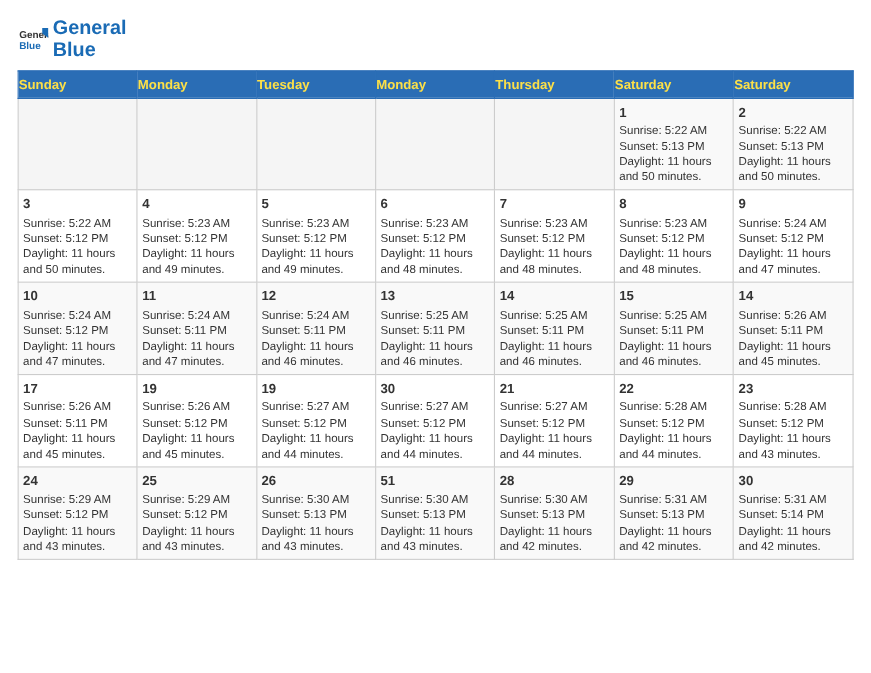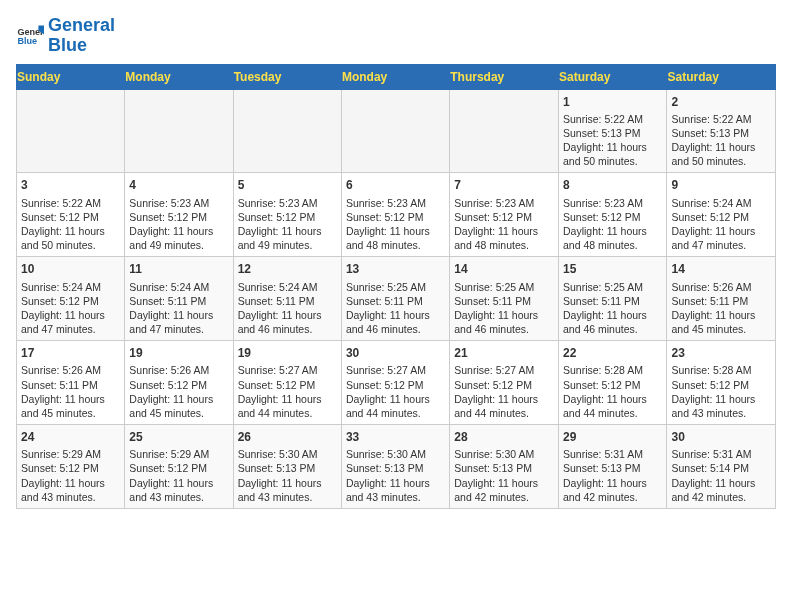--- a/index.html
+++ b/index.html
@@ -285,21 +285,21 @@
           <div>Sunset: 5:12 PM</div>
           <div>Daylight: 11 hours and 43 minutes.</div>
         </td>
         <td>
           <span class="day-num">26</span>
           <div>Sunrise: 5:30 AM</div>
           <div>Sunset: 5:13 PM</div>
           <div>Daylight: 11 hours and 43 minutes.</div>
         </td>
         <td>
-          <span class="day-num">33</span>
+          <span class="day-num">51</span>
           <div>Sunrise: 5:30 AM</div>
           <div>Sunset: 5:13 PM</div>
           <div>Daylight: 11 hours and 43 minutes.</div>
         </td>
         <td>
           <span class="day-num">28</span>
           <div>Sunrise: 5:30 AM</div>
           <div>Sunset: 5:13 PM</div>
           <div>Daylight: 11 hours and 42 minutes.</div>
         </td>

